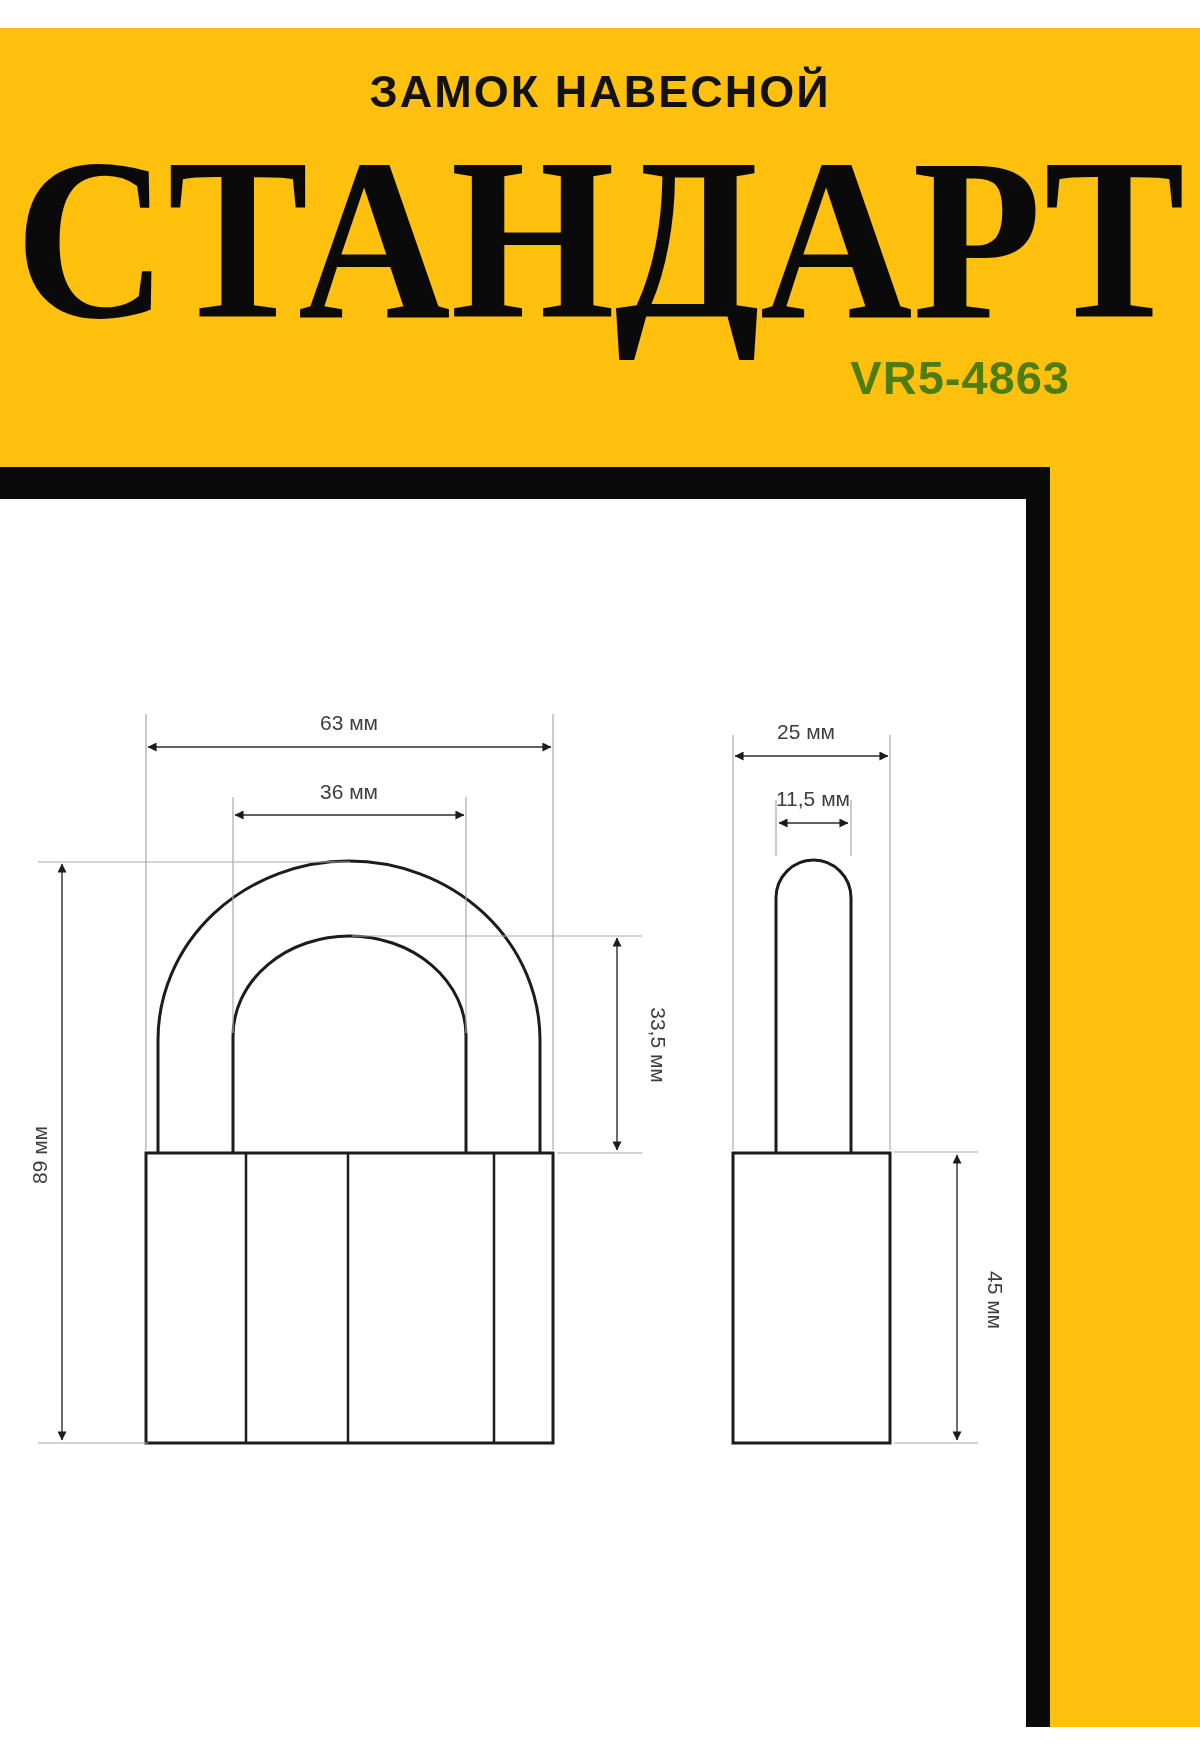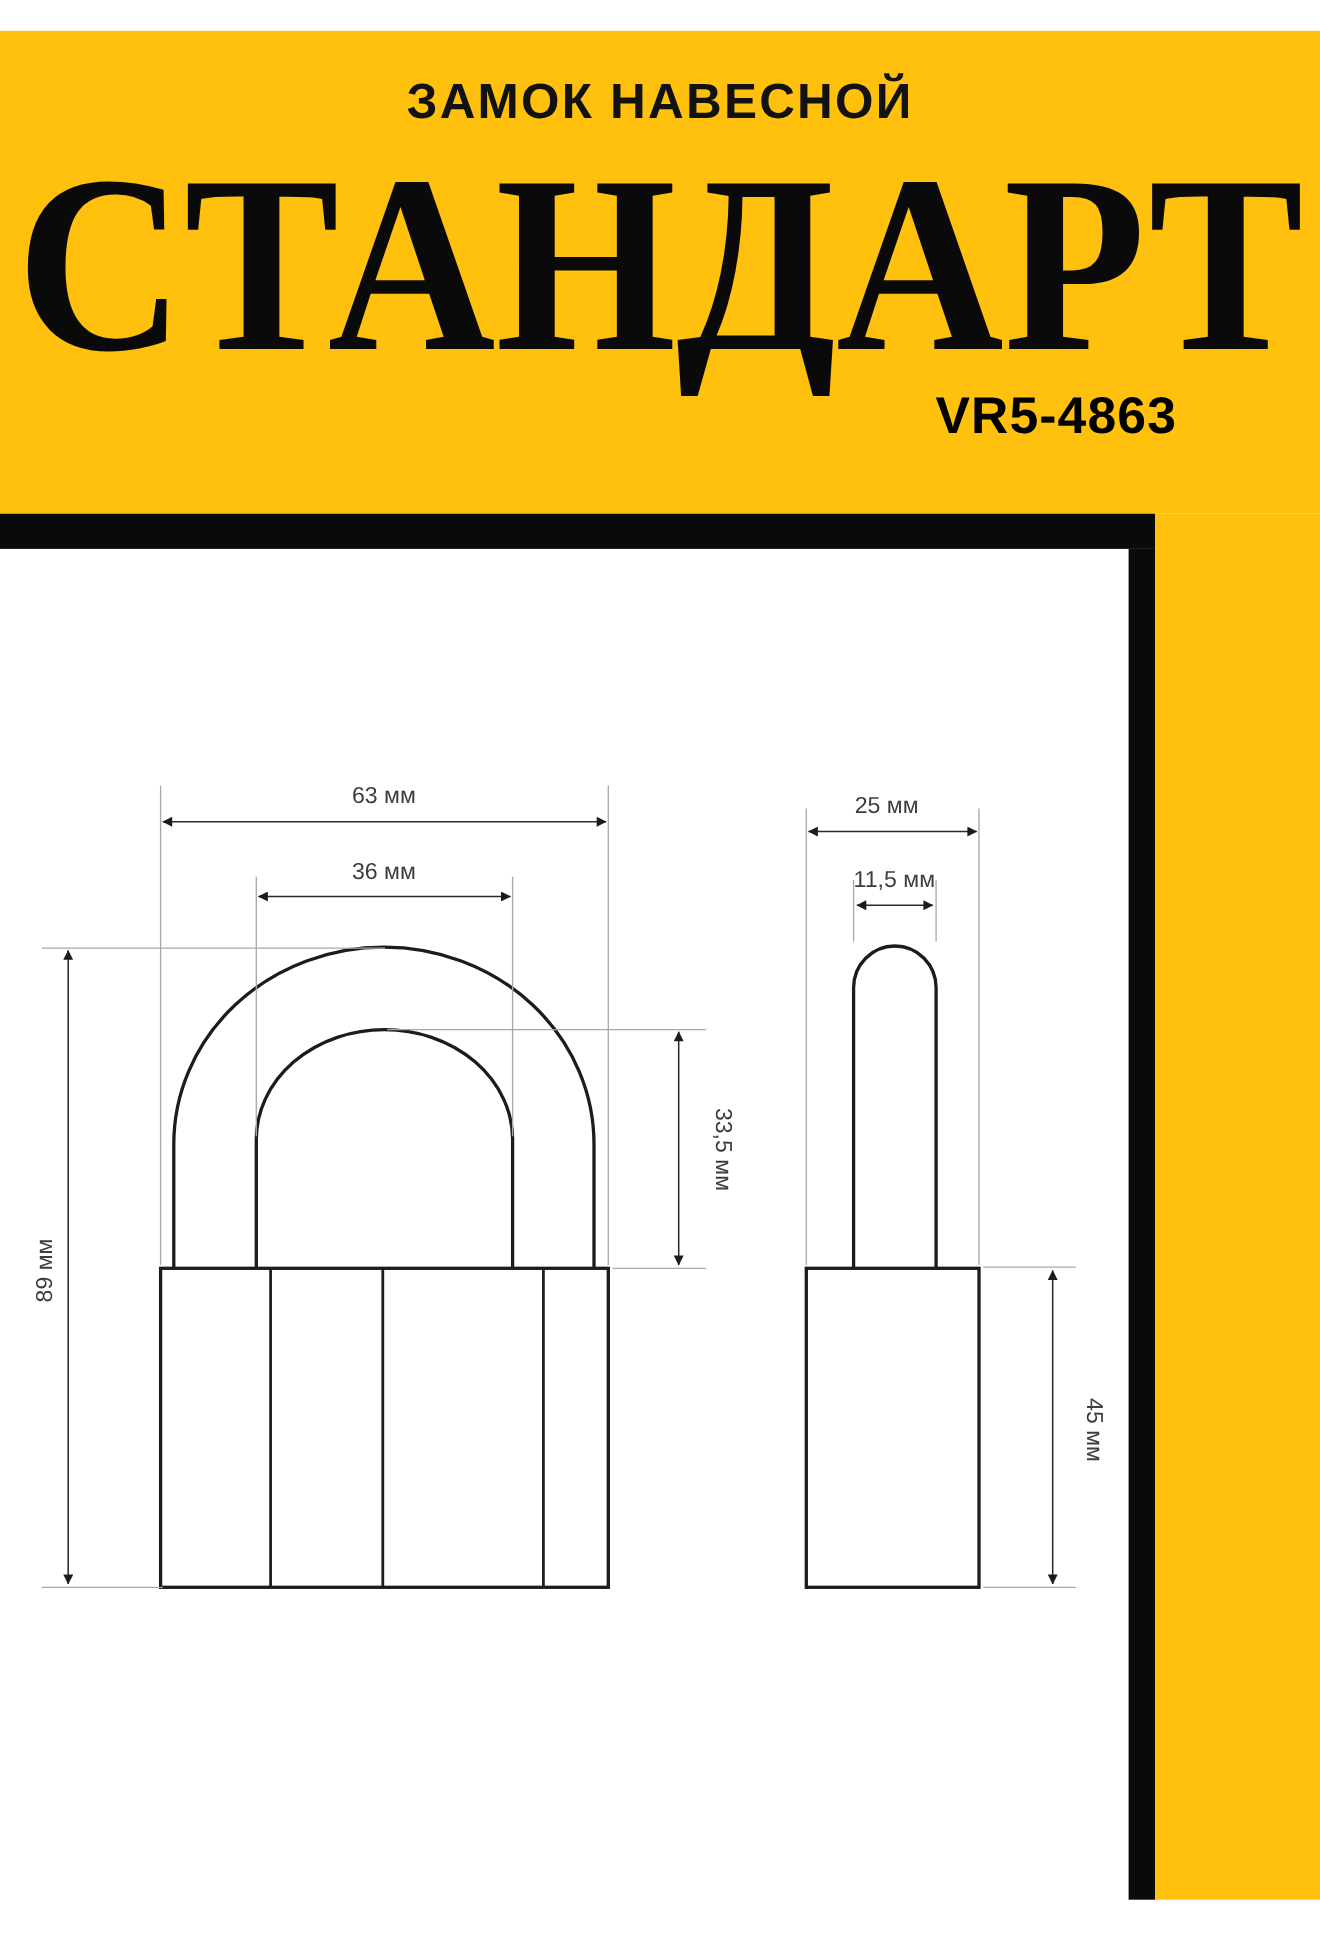--- a/index.html
+++ b/index.html
@@ -9,21 +9,21 @@
   .band-yellow-header{position:absolute;left:0;top:28px;width:1200px;height:439px;background:#FFC10D;}
   .band-yellow-right{position:absolute;left:1050px;top:467px;width:150px;height:1260px;background:#FFC10D;}
   .bar-black-top{position:absolute;left:0;top:467px;width:1050px;height:32px;background:#0A0A0A;}
   .bar-black-right{position:absolute;left:1026px;top:499px;width:24px;height:1228px;background:#0A0A0A;}
   
   .subtitle{position:absolute;left:0;top:66px;width:1200px;text-align:center;
             font-size:45px;font-weight:700;letter-spacing:2px;color:#121212;}
   .title-svg{position:absolute;left:0;top:120px;}
   .title-svg text{font-family:"Liberation Serif","DejaVu Serif",serif;font-weight:700;fill:#0A0A0A;}
   .model{position:absolute;top:350px;left:0;width:1070px;text-align:right;
-         font-size:47px;font-weight:700;letter-spacing:1px;color:#000000;}
+         font-size:47px;font-weight:700;letter-spacing:1px;color:#4d7c0f;}
   
   .drawing-svg{position:absolute;left:0;top:0;}
   .obj{stroke:#1C1C1C;stroke-width:3;fill:none;}
   .obj-thin{stroke:#1C1C1C;stroke-width:2.5;fill:none;}
   .ext{stroke:#A8A8A8;stroke-width:1.2;fill:none;}
   .dim{stroke:#2B2B2B;stroke-width:1.4;fill:none;}
   .dim-label{font-family:"Liberation Sans",sans-serif;font-size:21px;fill:#3D3D3D;}
 </style>
 </head>
 <body>

